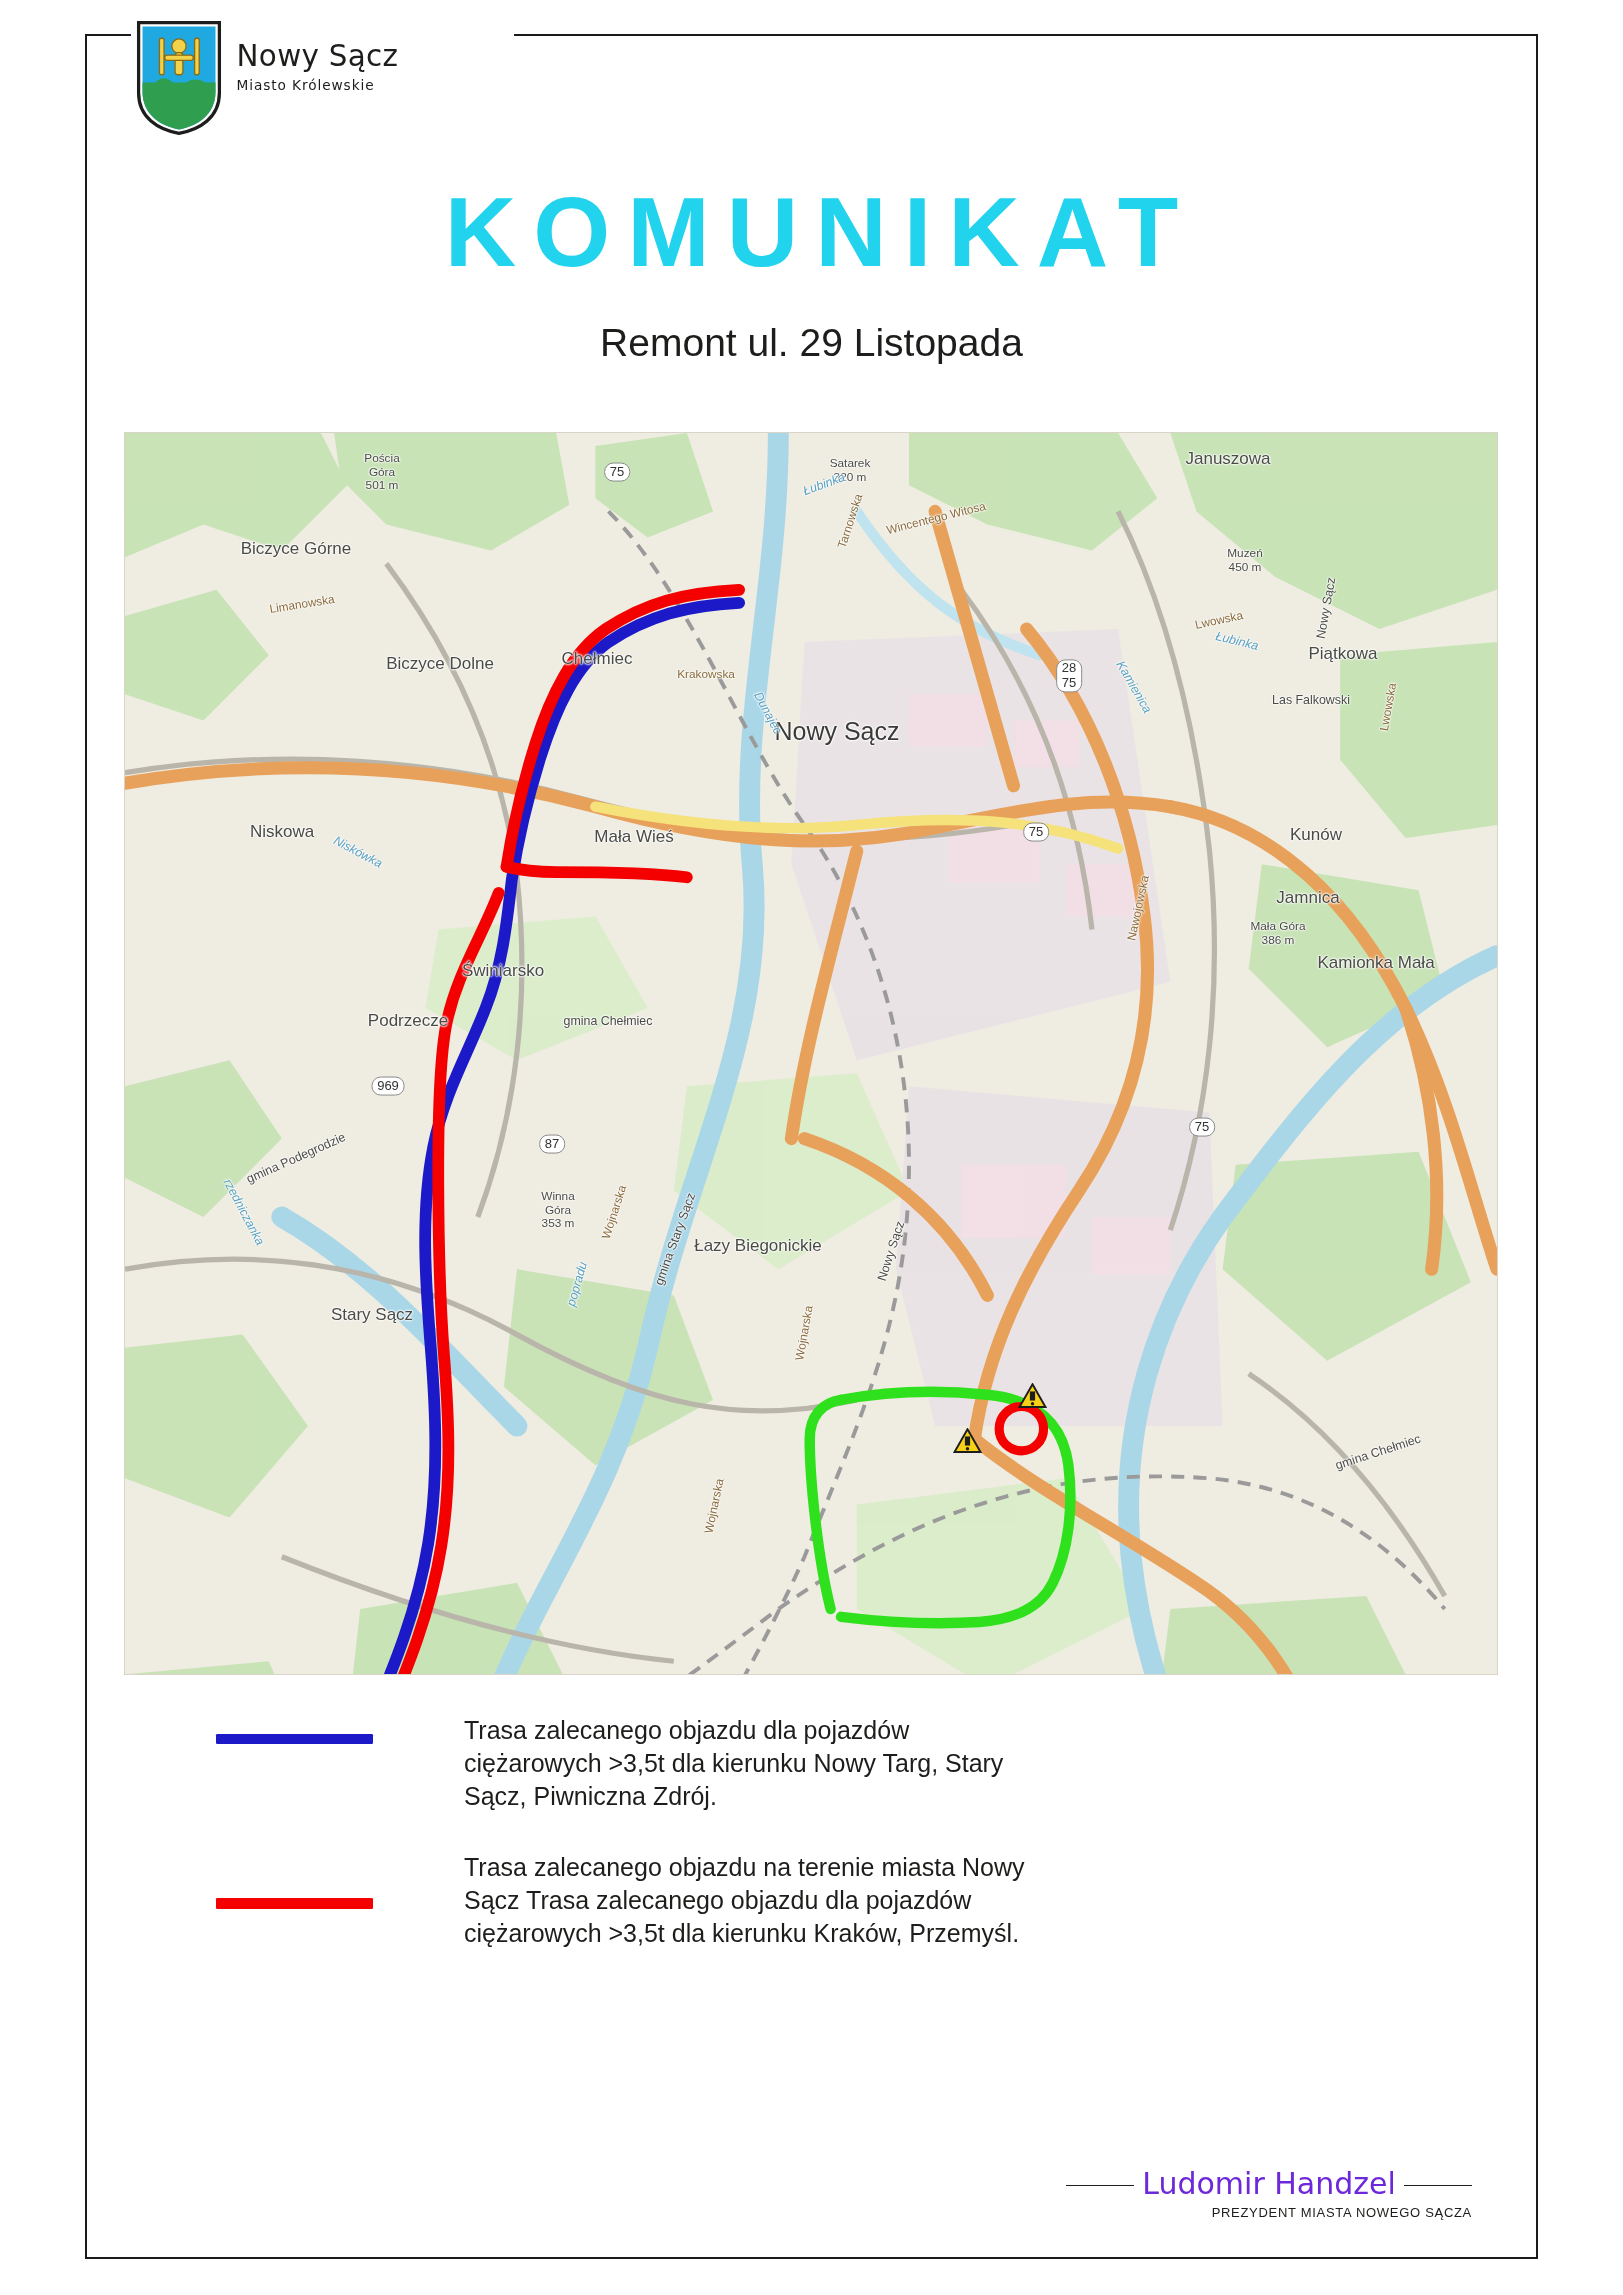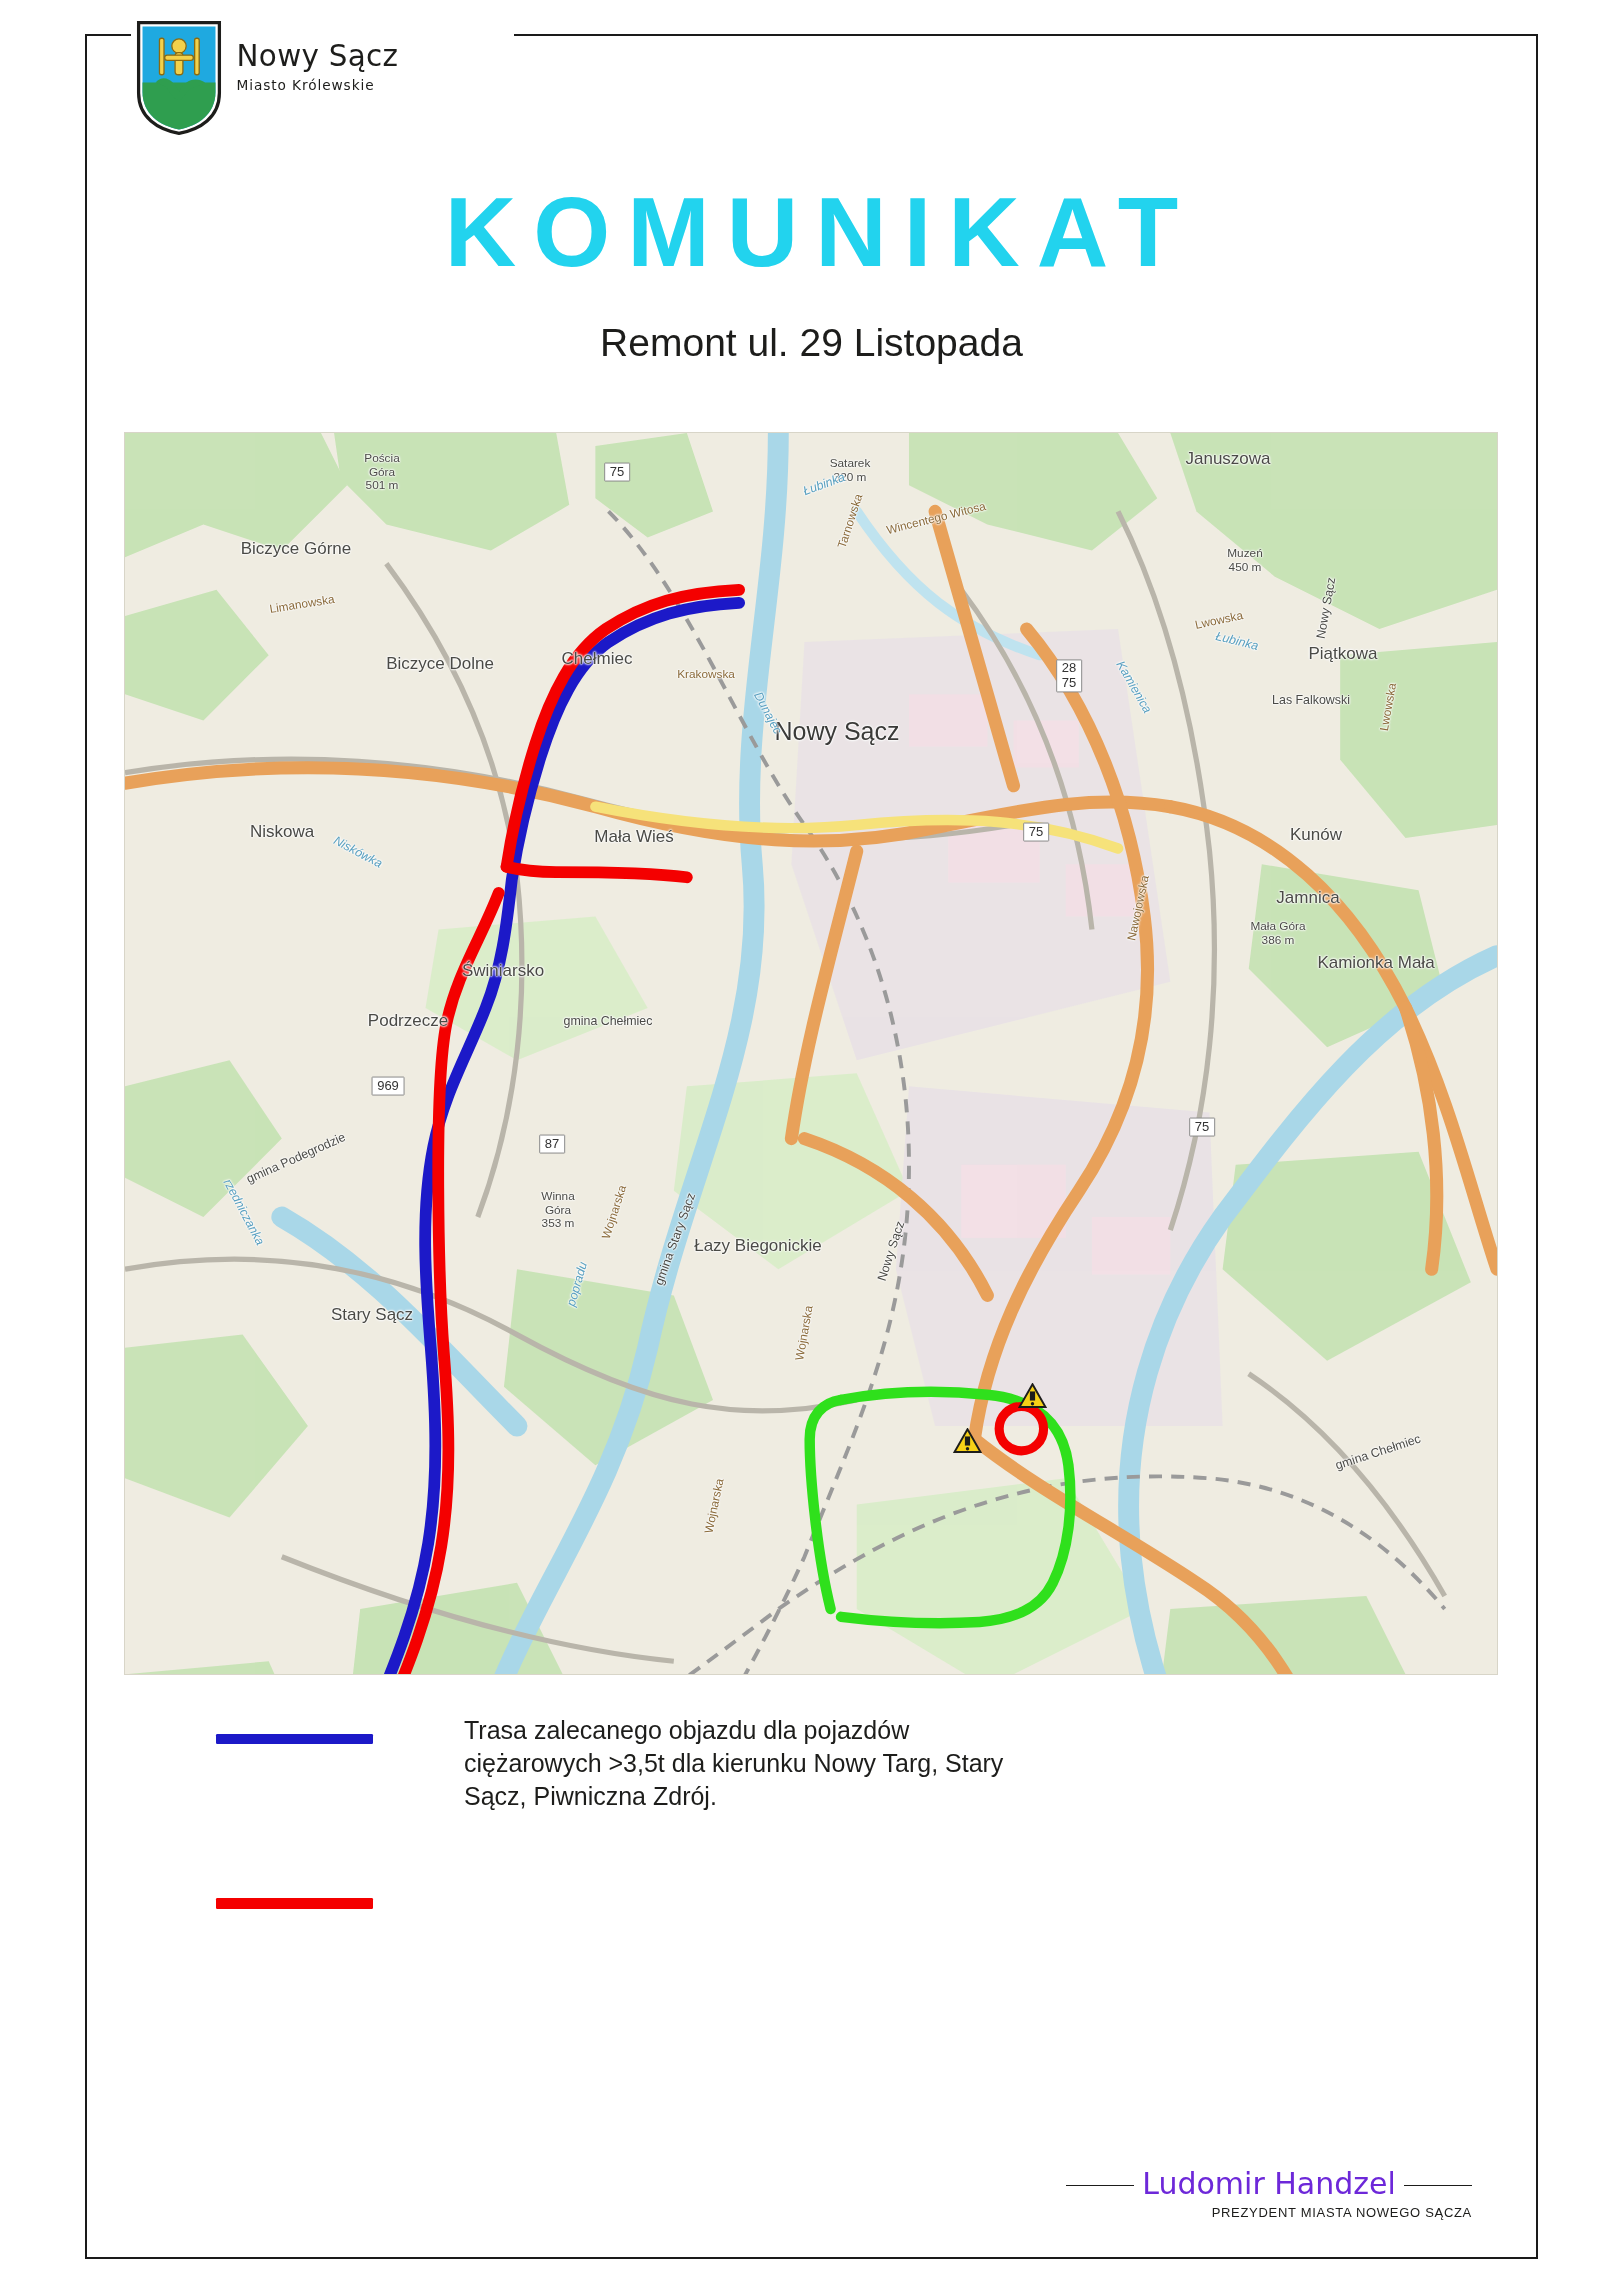--- a/index.html
+++ b/index.html
@@ -114,21 +114,21 @@
   .lbl-place { font-size: 17px; text-align: center; }
   .lbl-small { font-size: 12.4px; }
   .lbl-peak { font-size: 11.8px; text-align: center; line-height: 1.15; }
   .lbl-road { font-size: 11.8px; color: #8a6a3a; }
   .lbl-river { font-size: 12.4px; color: #5aa0c0; font-style: italic; }
   .shield {
     position: absolute;
     transform: translate(-50%, -50%);
     background: #fff;
     border: 1.3px solid #8a8a8a;
-    border-radius: 1px;
+    border-radius: 9px;
     color: #333;
     font-size: 13px;
     font-family: "Liberation Sans", sans-serif;
     padding: 1.3px 4.6px;
     line-height: 1.1;
     text-align: left;
   }
   
   .legend {
     position: absolute;
@@ -413,20 +413,21 @@
     <div class="legend-swatch-cell">
       <div class="swatch" style="background:#1c19c8;"></div>
     </div>
     <div class="legend-text">Trasa zalecanego objazdu dla pojazdów ciężarowych &gt;3,5t dla kierunku Nowy Targ, Stary Sącz, Piwniczna Zdrój.</div>
   </div>
 
   <div class="legend-row" style="margin-top:18.3px;">
     <div class="legend-swatch-cell" style="padding-top:47px;">
       <div class="swatch" style="background:#f40000;"></div>
     </div>
+    <div class="legend-text">Trasa zalecanego objazdu na terenie miasta Nowy Sącz Trasa zalecanego objazdu dla pojazdów ciężarowych &gt;3,5t dla kierunku Kraków, Przemyśl.</div>
   </div>
 
 
 </div>
 
 <div class="signature">
   <div class="sig-line-wrap">
     <div class="sig-rule"></div>
     <div class="sig-name">Ludomir Handzel</div>
     <div class="sig-rule"></div>

